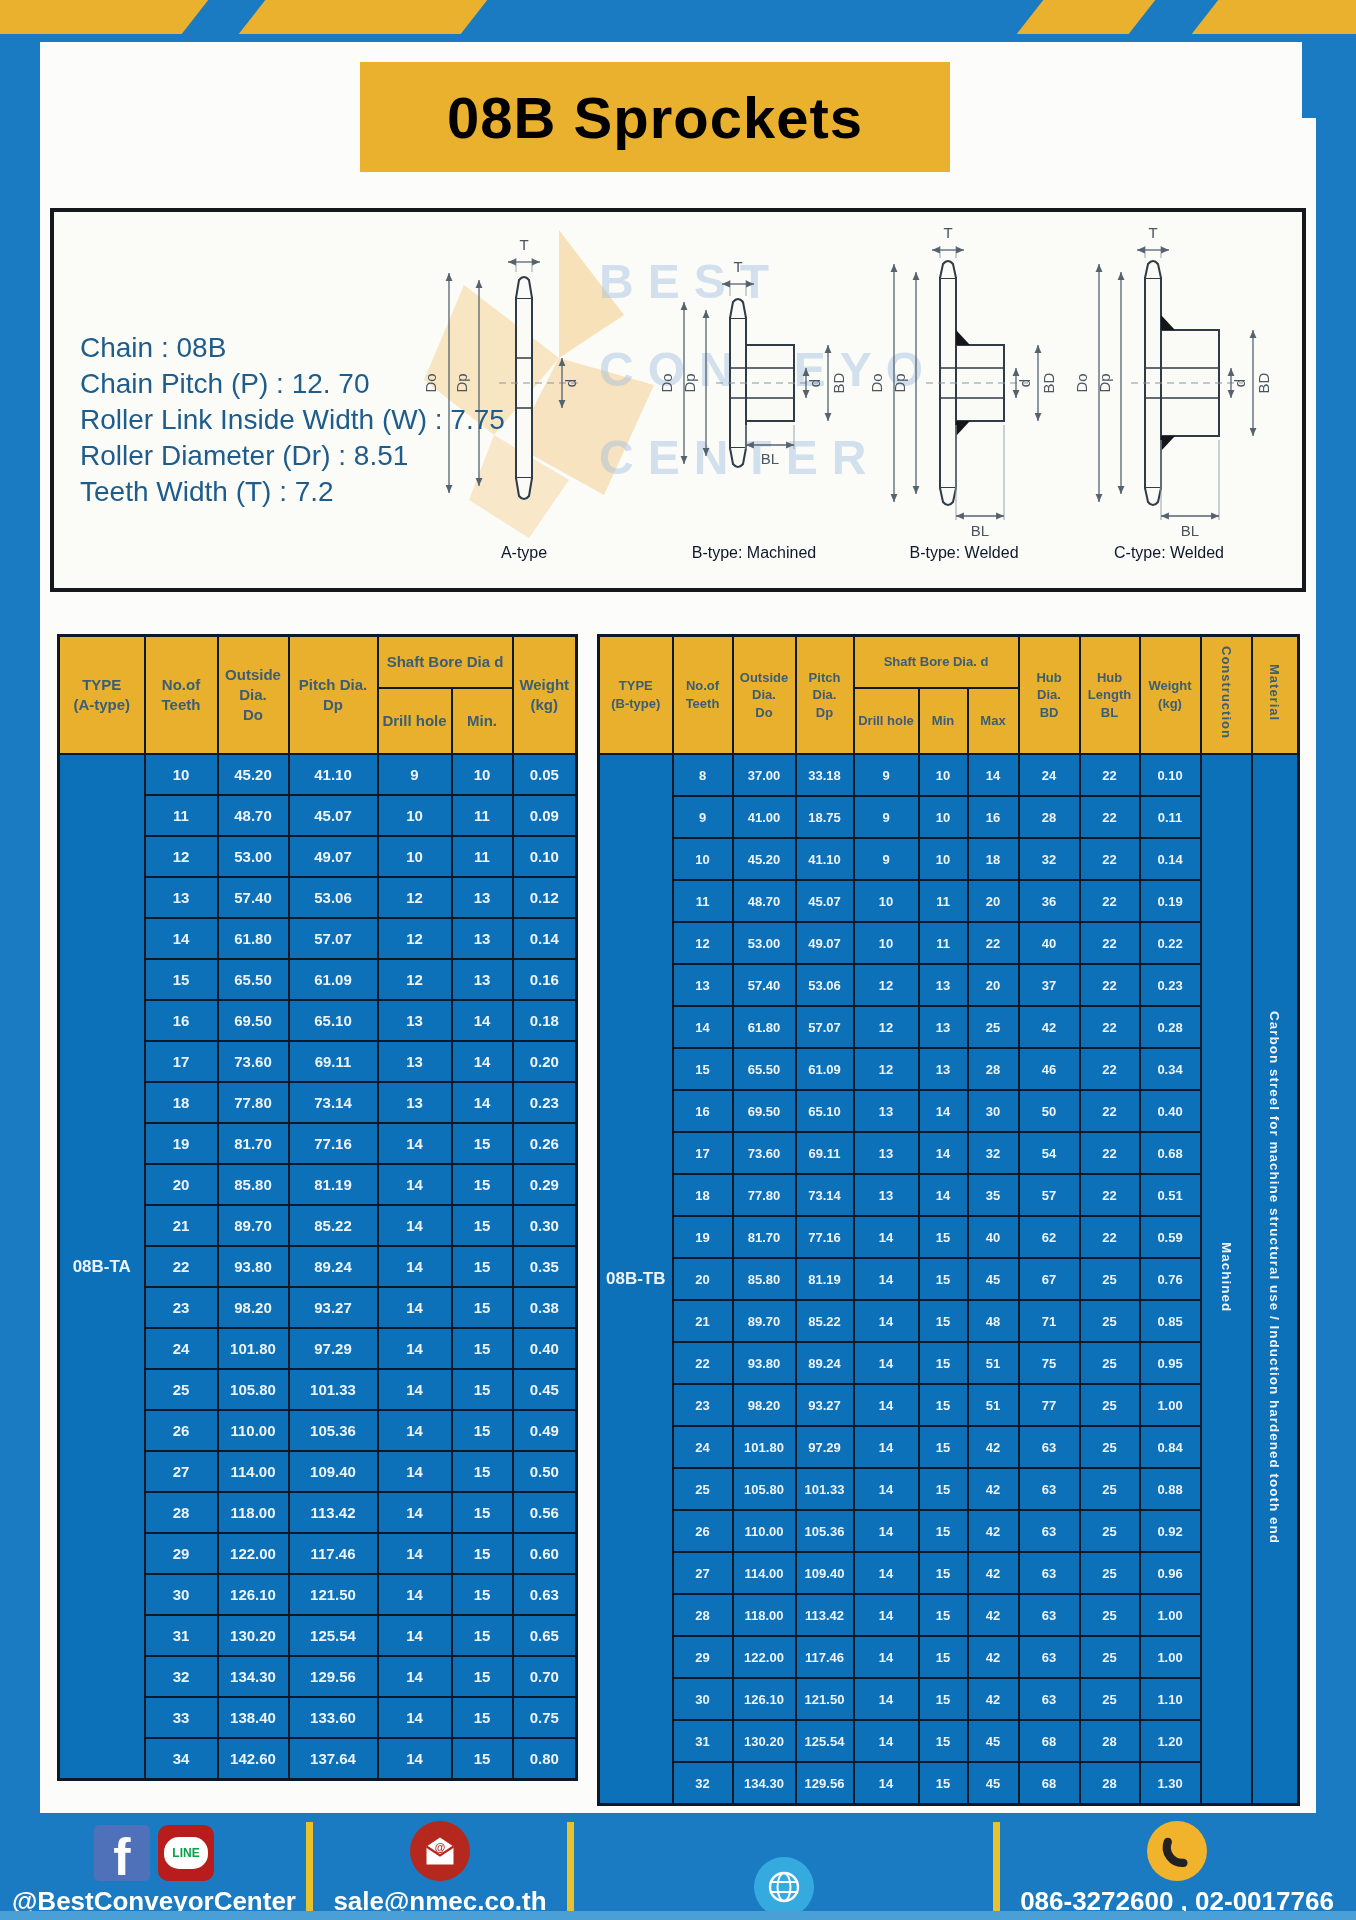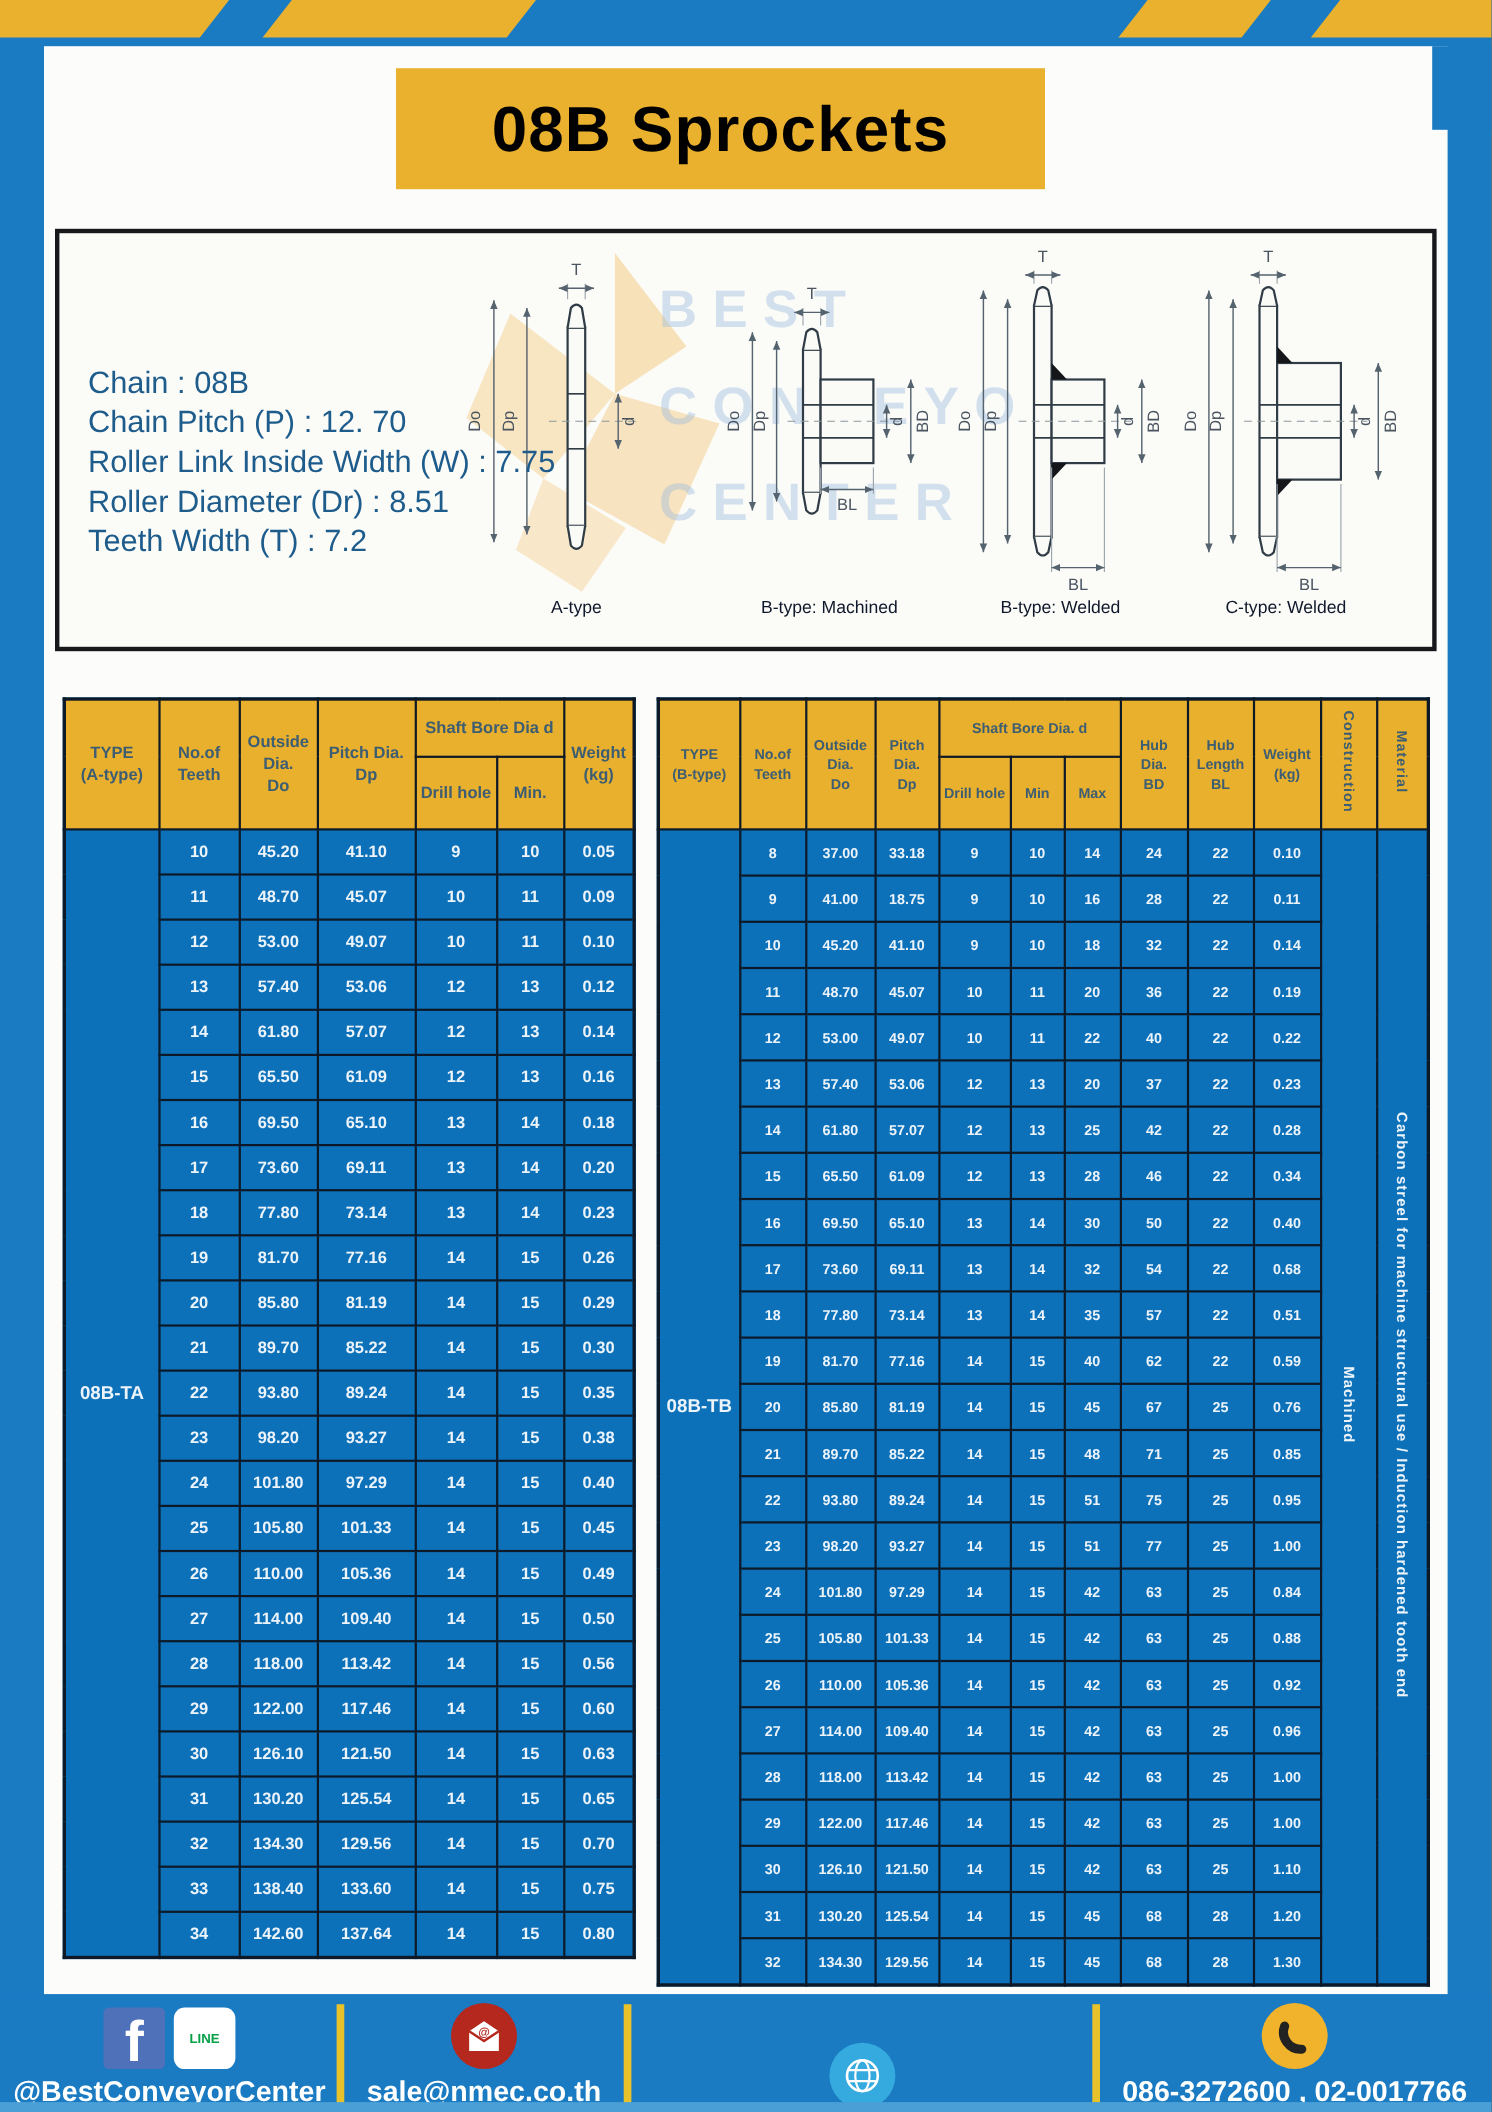--- a/index.html
+++ b/index.html
@@ -57,21 +57,21 @@
   .footer{position:absolute;left:0;top:1813px;width:1356px;height:107px;background:#1a7ac2;
     display:flex;align-items:center;justify-content:center;}
   .f-sec{display:flex;flex-direction:column;align-items:center;justify-content:flex-end;height:100px;}
   .f-sec.w1{width:300px}.f-sec.w2{width:250px}.f-sec.w3{width:415px}.f-sec.w4{width:350px}
   .f-label{font-size:26px;font-weight:700;color:#ffffff;margin-top:5px;white-space:nowrap;}
   .f-div{width:7px;height:90px;background:#e8c12b;margin:0 2px;}
   .f-icons{display:flex;gap:8px;align-items:center;}
   .icon-fb{width:56px;height:56px;background:#4e71ba;border-radius:5px;overflow:hidden;
     display:flex;align-items:flex-end;justify-content:center;color:#fff;font-size:52px;
     font-weight:700;line-height:0.88;}
-  .icon-line{width:56px;height:56px;background:#ffffff;border-radius:10px;display:flex;
+  .icon-line{width:56px;height:56px;background:#b91c1c;border-radius:10px;display:flex;
     align-items:center;justify-content:center;}
   .icon-line .bubble{width:44px;height:32px;background:#fff;border-radius:15px;display:flex;
     align-items:center;justify-content:center;font-size:12px;font-weight:700;color:#06a046;}
   .icon-round{width:60px;height:60px;border-radius:50%;display:flex;align-items:center;justify-content:center;}
   .icon-mail{background:#b5281e;}
   .icon-globe{background:#35aade;}
   .icon-phone{background:#f1b32b;}
   .bottom-strip{position:absolute;left:0;bottom:0;width:1356px;height:9px;background:#4aa0d6;}
 </style>
 </head>

